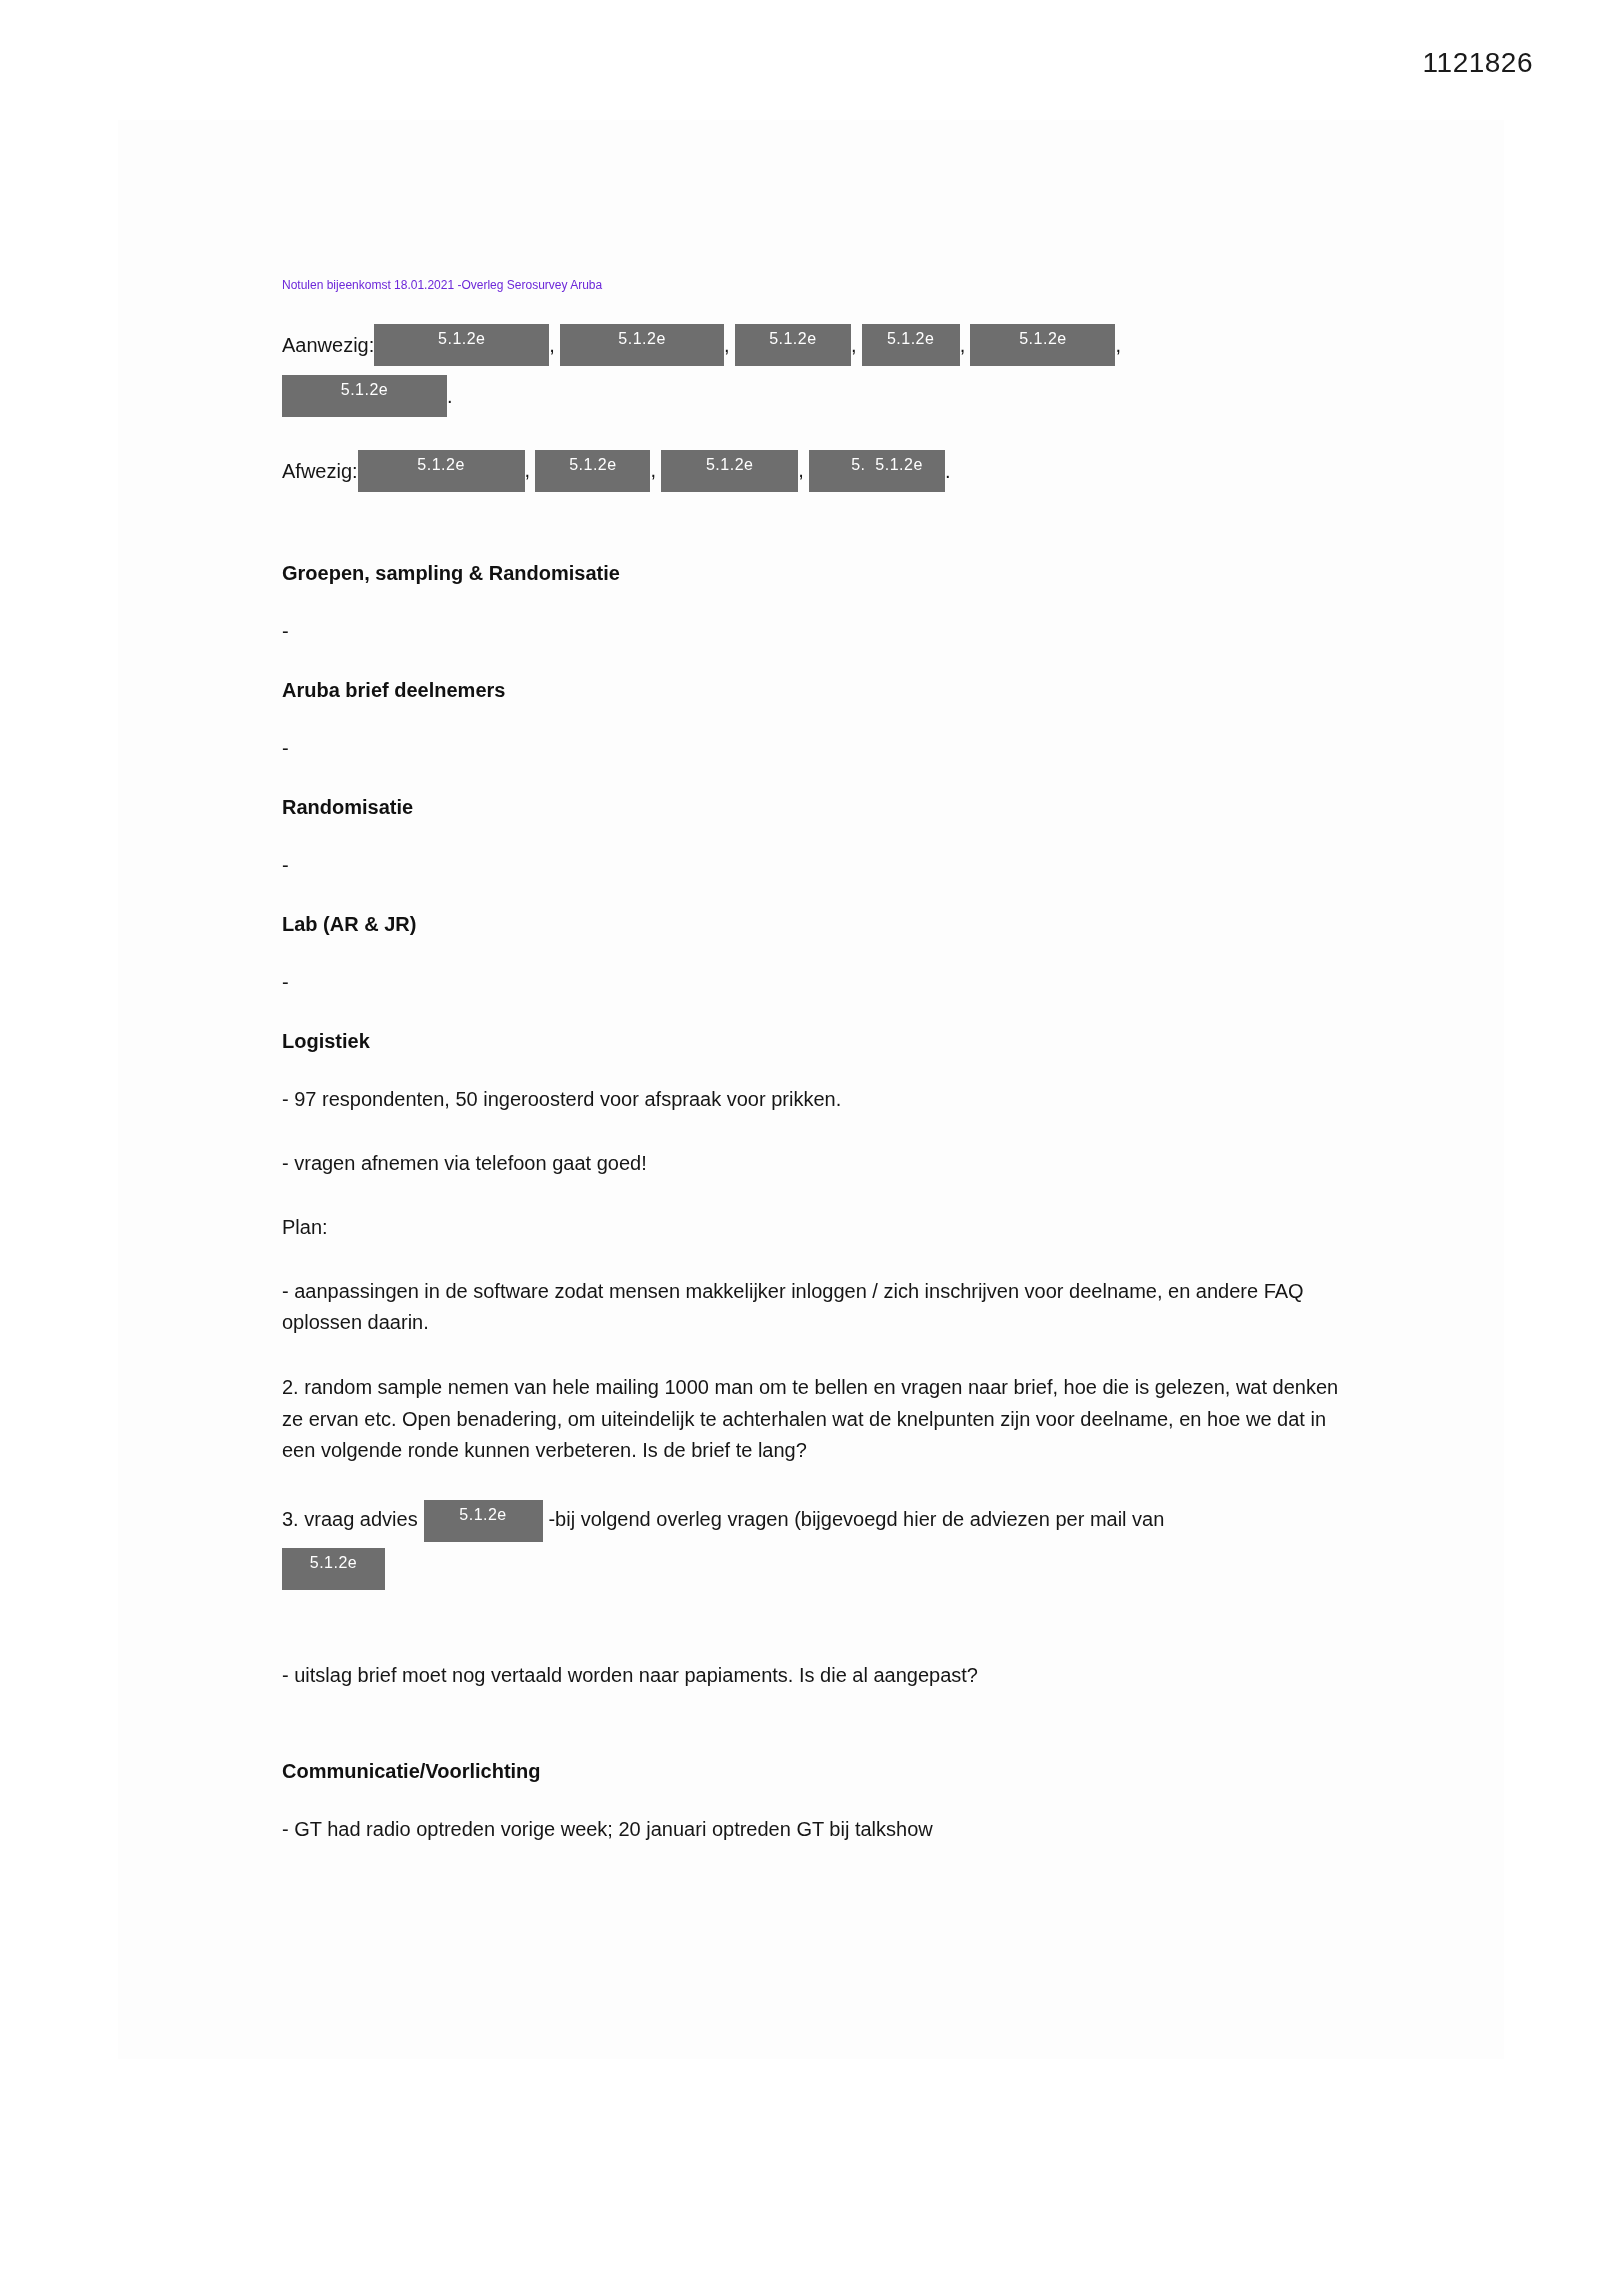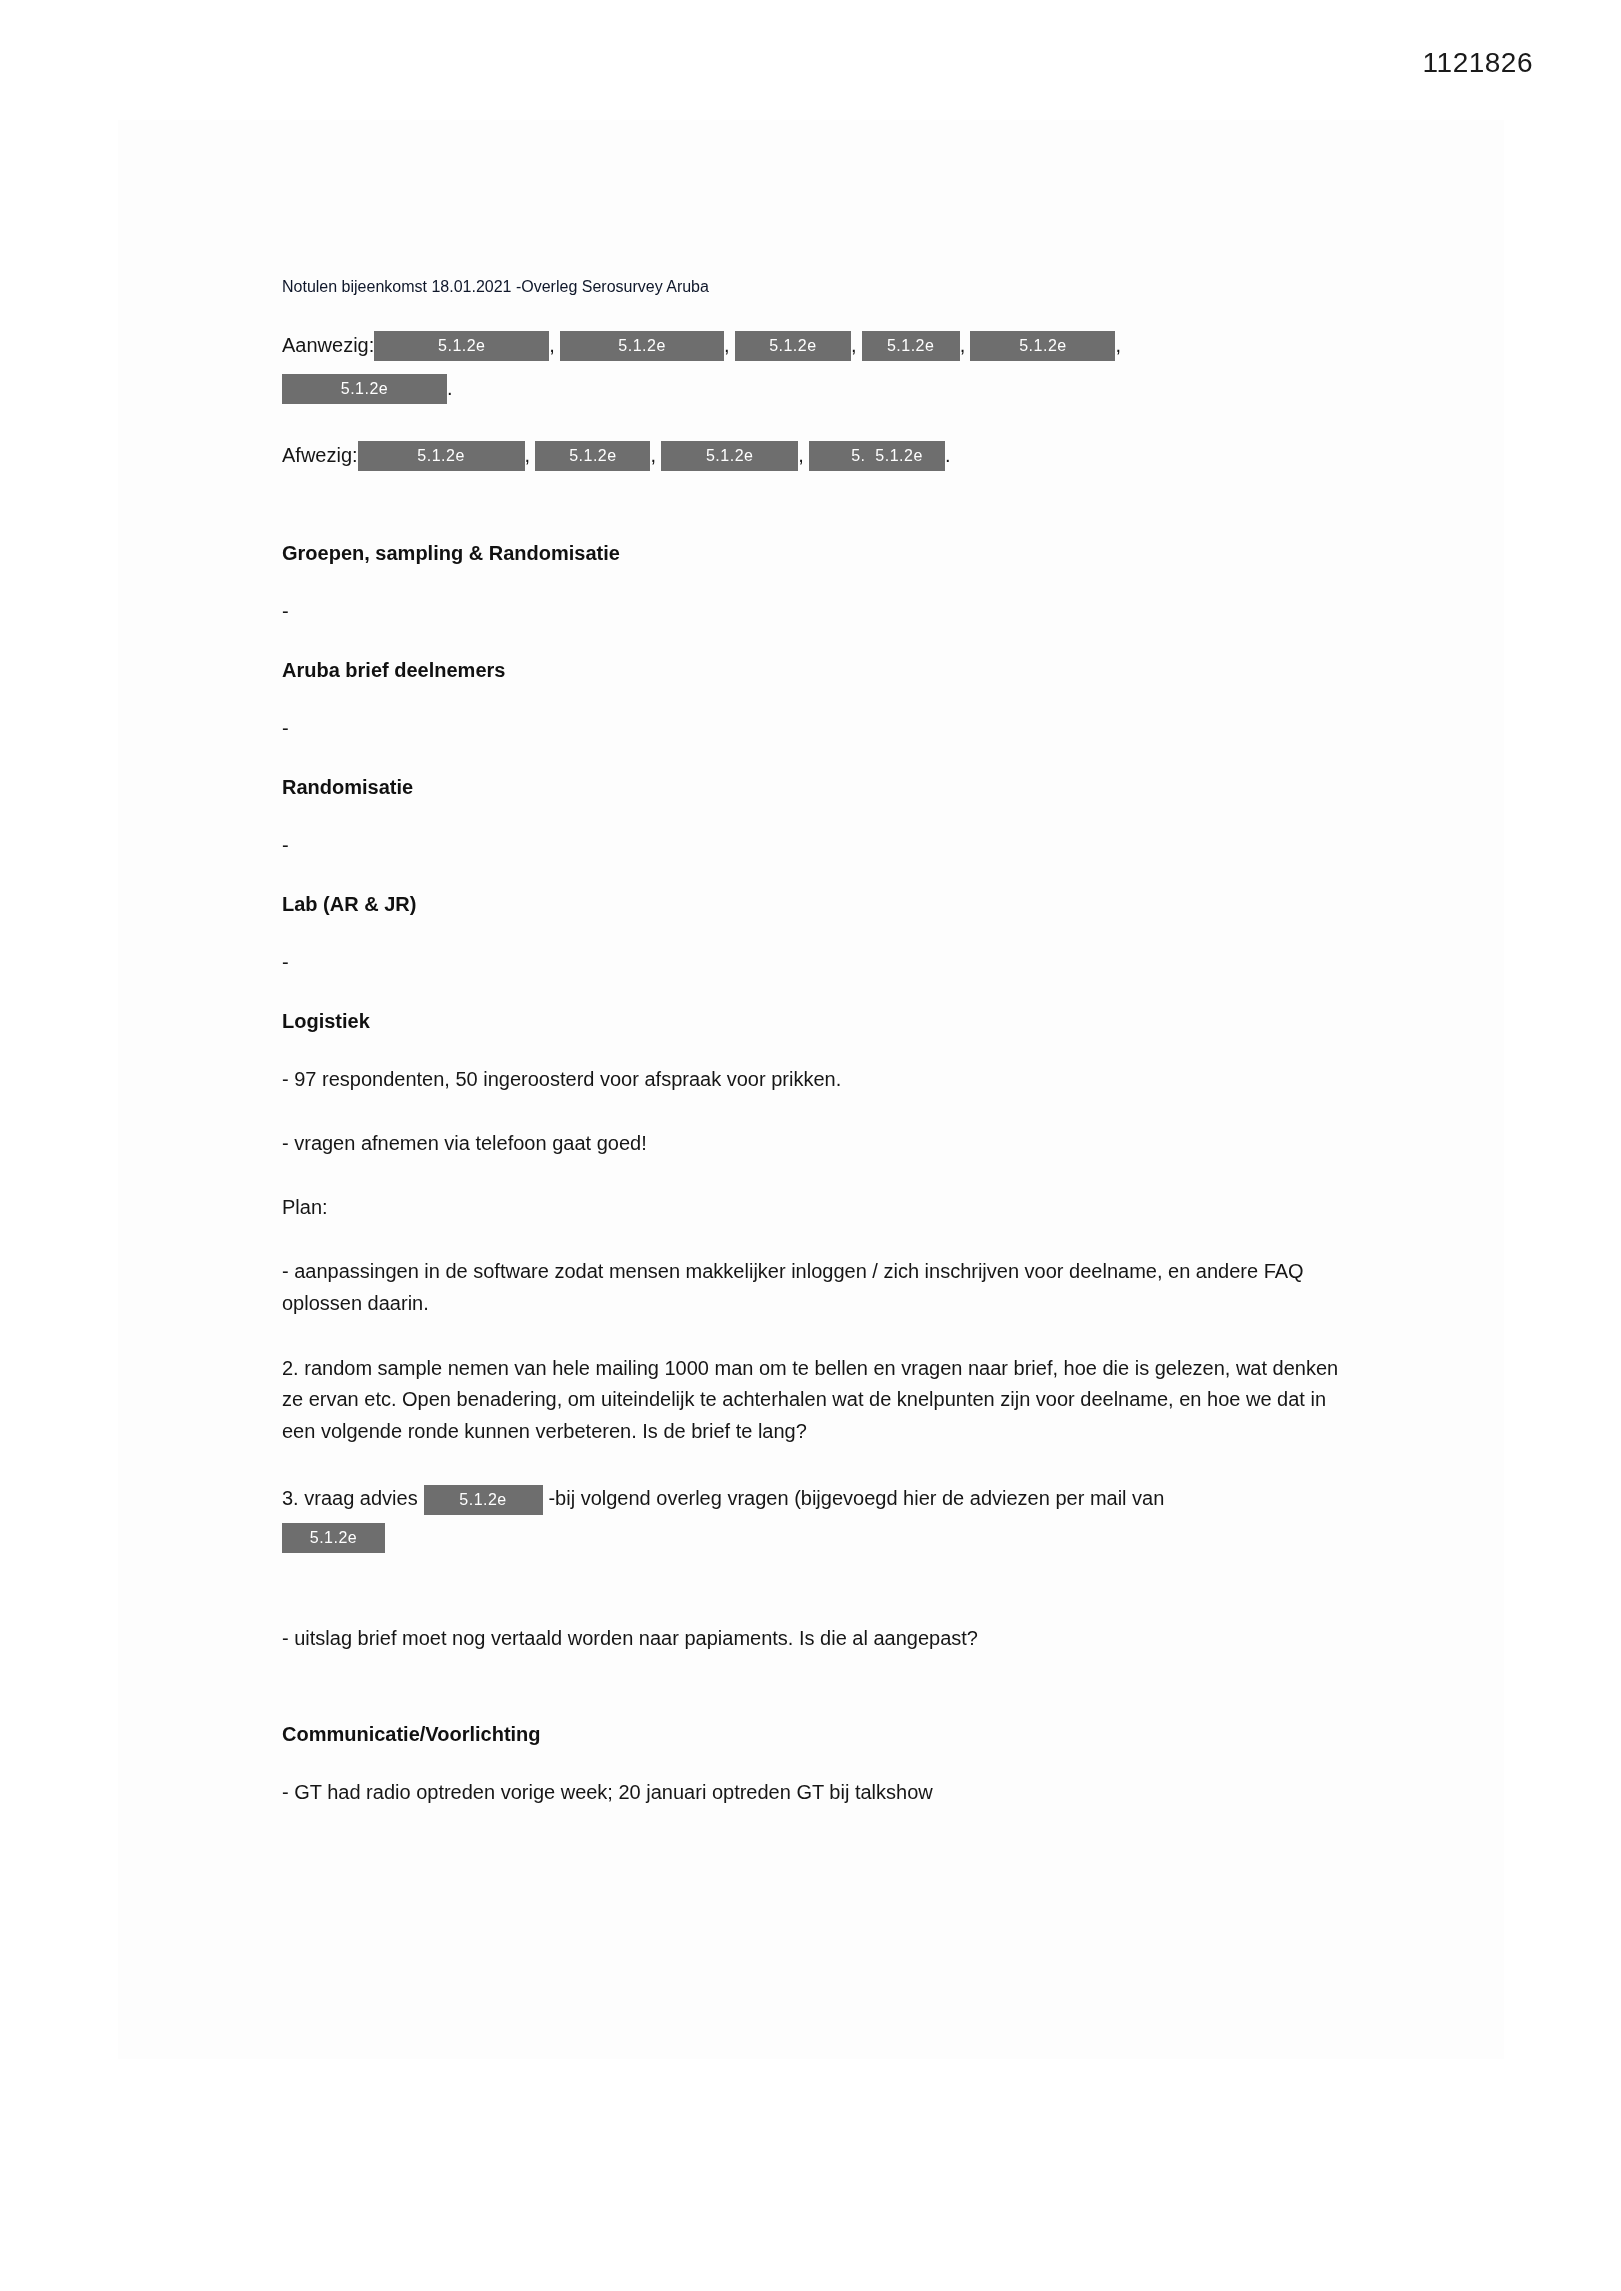--- a/index.html
+++ b/index.html
@@ -41,22 +41,22 @@
     position: absolute;
     left: 282px;
     top: 279px;
     width: 1073px;
     color: #161616;
     font-size: 20px;
     line-height: 1.0;
   }
 
   .meeting-title {
-    font-size: 16px;
-    color: #0f172a;
+    font-size: 12px;
+    color: #6d28d9;
     margin: 0 0 33px 0;
     white-space: nowrap;
   }
 
   
   .attend-row {
     margin: 0 0 8.8px 0;
     line-height: 33px;
   }
   .attend-row.second {
@@ -67,21 +67,21 @@
     color: #161616;
     vertical-align: middle;
   }
   .redaction {
     display: inline-block;
     background: #6e6e6e;
     color: #ffffff;
     font-size: 16px;
     text-align: center;
     vertical-align: middle;
-    height: 30px;
+    height: 42px;
     line-height: 30px;
     letter-spacing: 0.5px;
     margin: 0;
   }
   .sep {
     font-size: 20px;
     color: #161616;
     vertical-align: middle;
     display: inline-block;
     width: 10.8px;

